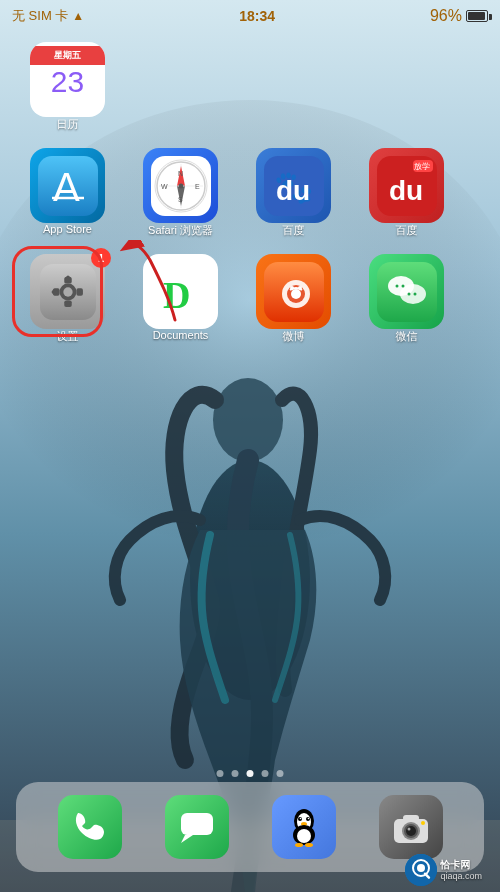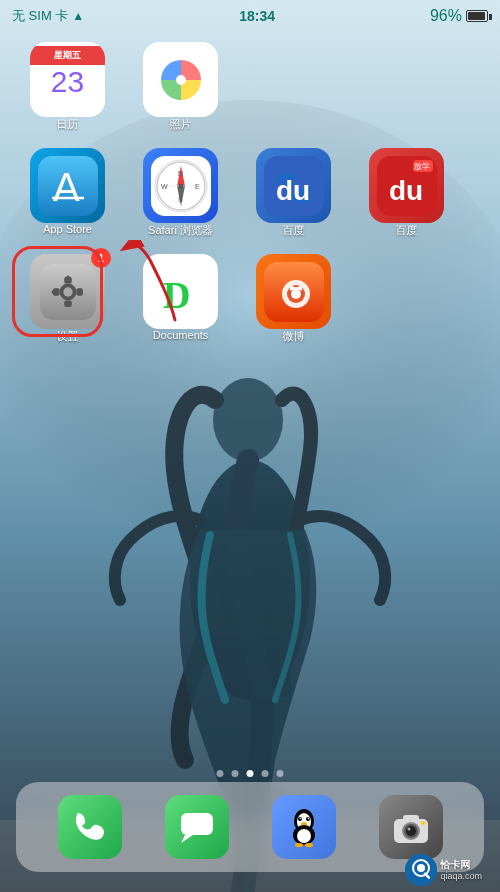--- a/index.html
+++ b/index.html
@@ -25,21 +25,21 @@
       position: absolute;
       top: 0;
       left: 0;
       width: 500px;
       height: 32px;
       z-index: 10;
       display: flex;
       align-items: center;
       justify-content: space-between;
       padding: 0 12px;
-      color: #0f766e;
+      color: #a16207;
       font-size: 13px;
       font-weight: 500;
     }
 
     .status-left {
       display: flex;
       align-items: center;
       gap: 4px;
     }
 
@@ -443,34 +443,20 @@
 
     <div class="app-item">
       <div class="app-icon icon-calendar" style="display:flex; flex-direction:column; align-items:center; justify-content:flex-start; overflow:hidden;">
         <div class="cal-header" style="width:75px; font-size:9px; padding:3px 0; background:#e84040; color:#fff; text-align:center; font-weight:600;">星期五</div>
         <div class="cal-date">23</div>
       </div>
       <div class="app-label">日历</div>
     </div>
 
 
-    <div class="app-item">
-      <div class="app-icon icon-photos">
-        <svg class="photos-swirl" viewBox="0 0 60 60" xmlns="http://www.w3.org/2000/svg">
-          <rect width="60" height="60" rx="14" fill="white"></rect>
-
-          <path d="M30 30 L30 10 A20 20 0 0 1 50 30 Z" fill="#ff6b6b" opacity="0.9"></path>
-          <path d="M30 30 L50 30 A20 20 0 0 1 30 50 Z" fill="#ffd93d" opacity="0.9"></path>
-          <path d="M30 30 L30 50 A20 20 0 0 1 10 30 Z" fill="#6bcb77" opacity="0.9"></path>
-          <path d="M30 30 L10 30 A20 20 0 0 1 30 10 Z" fill="#4d96ff" opacity="0.9"></path>
-          <circle cx="30" cy="30" r="5" fill="white"></circle>
-        </svg>
-      </div>
-      <div class="app-label">照片</div>
-    </div>
 
   </div>
 
   <div class="app-row">
 
     <div class="app-item">
       <div class="app-icon icon-appstore">
         <svg viewBox="0 0 60 60" width="60" height="60" xmlns="http://www.w3.org/2000/svg">
           <rect width="60" height="60" rx="14" fill="url(#asGrad)"></rect>
           <defs>
@@ -598,20 +584,43 @@
           <circle cx="32" cy="32" r="5" fill="white"></circle>
 
           <path d="M26 28 Q32 24 38 28" stroke="white" stroke-width="2" fill="none"></path>
           <circle cx="28" cy="26" r="2" fill="white"></circle>
           <circle cx="36" cy="26" r="2" fill="white"></circle>
         </svg>
       </div>
       <div class="app-label">微博</div>
     </div>
 
+    <div class="app-item">
+      <div class="app-icon icon-wechat">
+        <svg viewBox="0 0 60 60" width="60" height="60" xmlns="http://www.w3.org/2000/svg">
+          <rect width="60" height="60" rx="14" fill="url(#wcGrad)"></rect>
+          <defs>
+            <linearGradient id="wcGrad" x1="0" y1="0" x2="0" y2="1">
+              <stop offset="0%" stop-color="#5edd7a"></stop>
+              <stop offset="100%" stop-color="#1ea84a"></stop>
+            </linearGradient>
+          </defs>
+
+          <ellipse cx="24" cy="24" rx="13" ry="10" fill="white" opacity="0.95"></ellipse>
+          <ellipse cx="36" cy="32" rx="13" ry="10" fill="white" opacity="0.85"></ellipse>
+
+          <circle cx="20" cy="24" r="1.5" fill="#1ea84a"></circle>
+          <circle cx="26" cy="24" r="1.5" fill="#1ea84a"></circle>
+
+          <circle cx="32" cy="32" r="1.5" fill="#1ea84a"></circle>
+          <circle cx="38" cy="32" r="1.5" fill="#1ea84a"></circle>
+        </svg>
+      </div>
+      <div class="app-label">微信</div>
+    </div>
   </div>
 
 </div>
 
 <svg id="arrow-annotation" style="position:absolute; top:240px; left:115px; width:80px; height:90px; z-index:30; pointer-events:none;" viewBox="0 0 80 90" xmlns="http://www.w3.org/2000/svg">
   <defs>
     <marker id="arrowhead" markerWidth="8" markerHeight="6" refX="4" refY="3" orient="auto">
       <polygon points="0 0, 8 3, 0 6" fill="#cc2020"></polygon>
     </marker>
   </defs>

